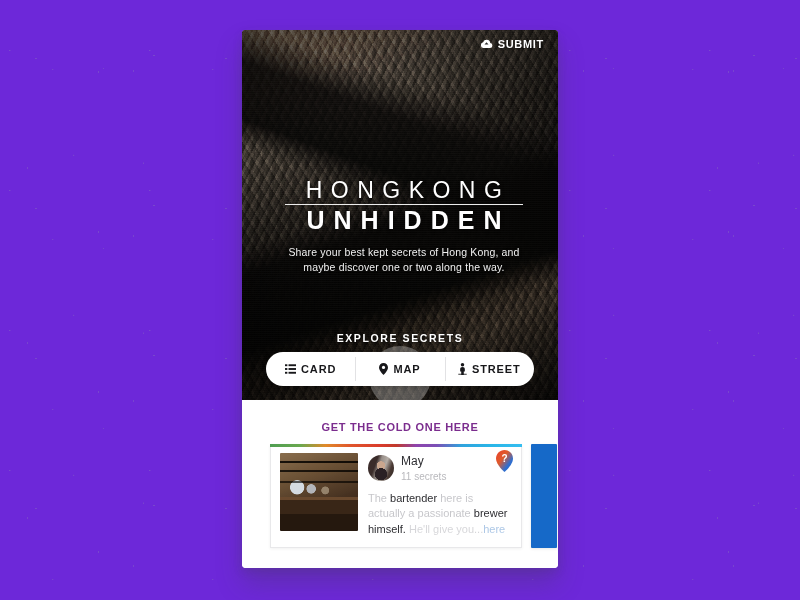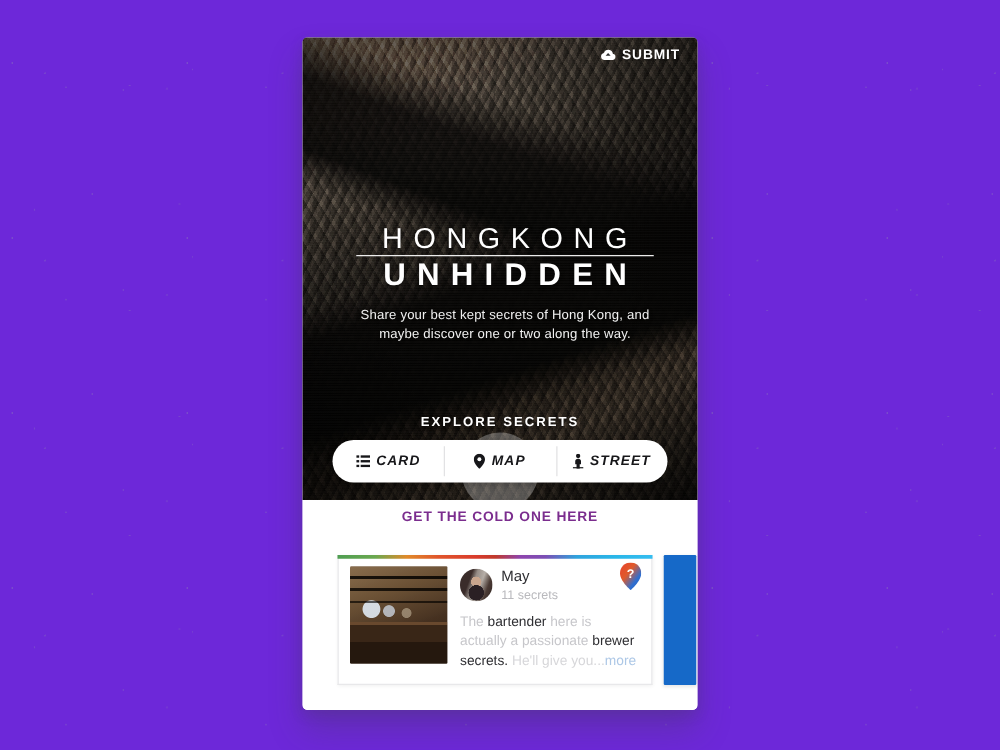--- a/index.html
+++ b/index.html
@@ -195,37 +195,36 @@
     display: flex;
     align-items: center;
     justify-content: center;
     gap: 5px;
     color: #17171a;
     font-size: 11px;
     font-weight: 700;
     letter-spacing: .9px;
     cursor: pointer;
     position: relative;
-    font-style: italic;
   }
   .seg + .seg::before {
     content: "";
     position: absolute;
     left: 0; top: 5px; bottom: 5px;
     width: 1px;
     background: #e2e2e4;
   }
   .seg svg { display:block; flex:none; }
 
   
   .sheet {
     position: relative;
     height: 168px;
     background: #fff;
-    padding-top: 8px;
+    padding-top: 21px;
     box-sizing: border-box;
   }
   .sheet-title {
     text-align: center;
     color: #7b2d8e;
     font-size: 11px;
     font-weight: 700;
     letter-spacing: .7px;
   }
 
@@ -440,21 +439,21 @@
           <div class="card-inner">
             <div class="thumb"></div>
             <div class="card-body">
               <div class="author-row">
                 <div class="avatar"></div>
                 <div>
                   <div class="author-name">May</div>
                   <div class="author-meta">11 secrets</div>
                 </div>
               </div>
-              <div class="snippet"><span class="dim">The </span><span>bartender </span><span class="dim">here is </span><span class="dim">actually a passionate </span><span>brewer </span><span>secrets. </span><span class="dim2">He'll give you...</span><span class="more">more</span></div>
+              <div class="snippet"><span class="dim">The </span><span>bartender </span><span class="dim">here is </span><span class="dim">actually a passionate </span><span>brewer </span><span>himself. </span><span class="dim2">He'll give you...</span><span class="more">here</span></div>
             </div>
           </div>
         </div>
 
         <div class="card-next"></div>
 
       </div>
     </div>
 
   </div>

